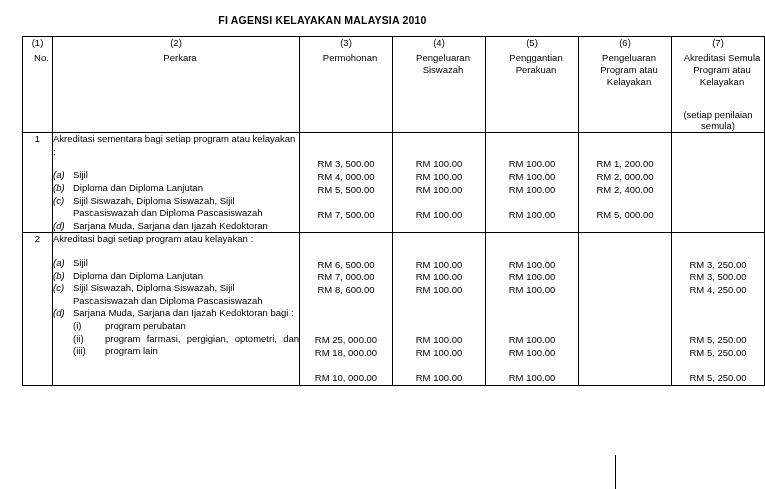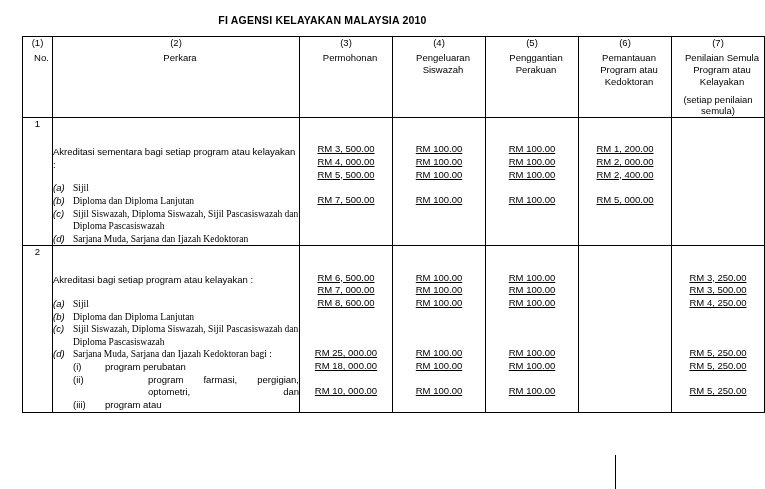--- a/index.html
+++ b/index.html
@@ -51,21 +51,21 @@
   .hdr .num {
     display: block;
     margin-bottom: 3px;
   }
   .hdr .lbl {
     display: block;
     margin-left: 8px;
   }
   .hdr .sub {
     display: block;
-    margin-top: 6px;
+    margin-top: 21px;
   }
   .col1 { width: 30px; }
   .col2 { width: 247px; }
   .col3 { width: 93px; }
   .col4 { width: 93px; }
   .col5 { width: 93px; }
   .col6 { width: 93px; }
   .col7 { width: 93px; }
 
   .cell-no {
@@ -73,58 +73,54 @@
     padding: 8px 0 0 0;
   }
   .cell-perkara {
     padding: 8px 6px 10px 6px;
     line-height: 1.32;
   }
   .cell-amt {
     text-align: center;
     padding: 8px 5px 10px 5px;
     line-height: 1.32;
-    text-decoration: underline;
   }
   .intro {
     margin-bottom: 11px;
-    margin-top: 28px;
   }
   .itm {
     display: flex;
     align-items: flex-start;
     margin-bottom: 0px;
     line-height: 1.33;
   }
   .itm .mark {
     font-style: italic;
     width: 20px;
     flex: 0 0 20px;
   }
   .itm .txt {
     flex: 1 1 auto;
-    font-family: Liberation Serif, serif;
   }
   .itm-sub {
     display: flex;
     align-items: flex-start;
     line-height: 1.33;
     padding-left: 20px;
   }
   .itm-sub .mark {
     width: 32px;
     flex: 0 0 32px;
   }
   .itm-sub .txt {
     flex: 1 1 auto;
   }
   .justified {
     text-align: justify;
     text-align-last: justify;
-    margin-left: 43px;
   }
   .amt-line {
     line-height: 1.33;
     white-space: nowrap;
   }
   .spacer-line {
     height: 12.6px;
   }
   .right-rule {
     position: absolute;
@@ -169,25 +165,25 @@
         <td>
           <span class="num">(4)</span>
           <span class="lbl">Pengeluaran Siswazah</span>
         </td>
         <td>
           <span class="num">(5)</span>
           <span class="lbl">Penggantian Perakuan</span>
         </td>
         <td>
           <span class="num">(6)</span>
-          <span class="lbl">Pemantauan Program atau Kedoktoran</span>
+          <span class="lbl">Pengeluaran Program atau Kelayakan</span>
         </td>
         <td>
           <span class="num">(7)</span>
-          <span class="lbl">Penilaian Semula Program atau Kelayakan</span>
+          <span class="lbl">Akreditasi Semula Program atau Kelayakan</span>
           <span class="sub">(setiap penilaian semula)</span>
         </td>
       </tr>
 
       <tr>
         <td class="cell-no">1</td>
         <td class="cell-perkara">
           <div class="intro">Akreditasi sementara bagi setiap program atau kelayakan :</div>
           <div class="itm">
             <span class="mark">(a)</span>
@@ -268,21 +264,21 @@
           <div class="itm-sub">
             <span class="mark">(i)</span>
             <span class="txt">program perubatan</span>
           </div>
           <div class="itm-sub">
             <span class="mark">(ii)</span>
             <span class="txt justified">program farmasi, pergigian, optometri, dan</span>
           </div>
           <div class="itm-sub">
             <span class="mark">(iii)</span>
-            <span class="txt">program atau</span>
+            <span class="txt">program lain</span>
           </div>
         </td>
         <td class="cell-amt">
           <div class="spacer-line"></div>
           <div class="spacer-line"></div>
           <div class="amt-line">RM 6, 500.00</div>
           <div class="amt-line">RM 7, 000.00</div>
           <div class="amt-line">RM 8, 600.00</div>
           <div class="spacer-line"></div>
           <div class="spacer-line"></div>

